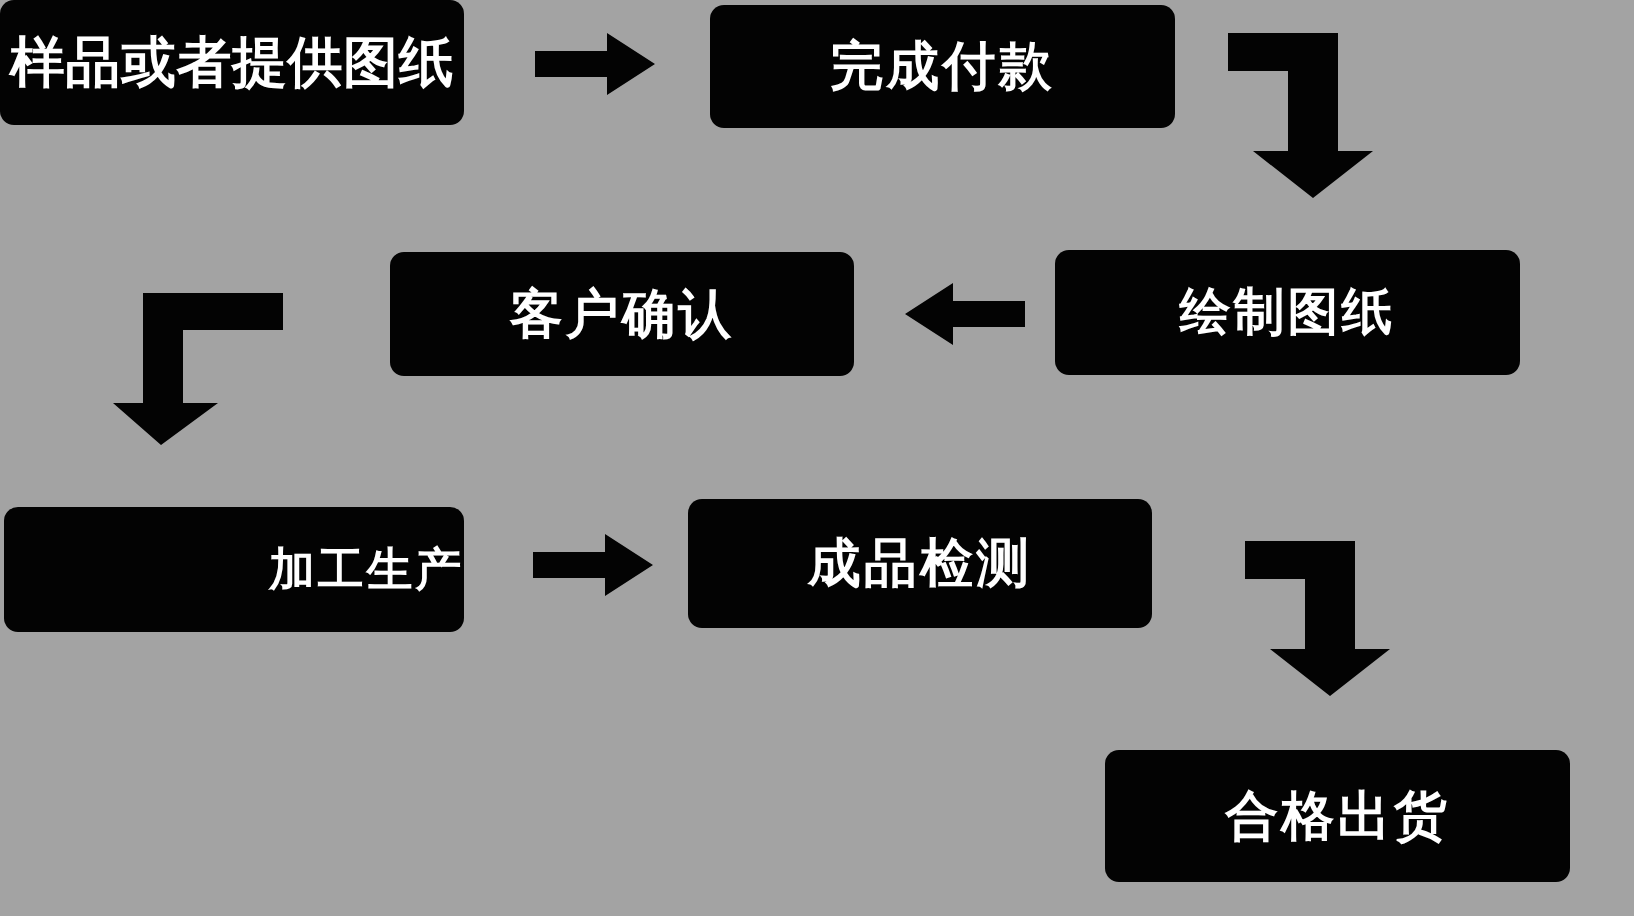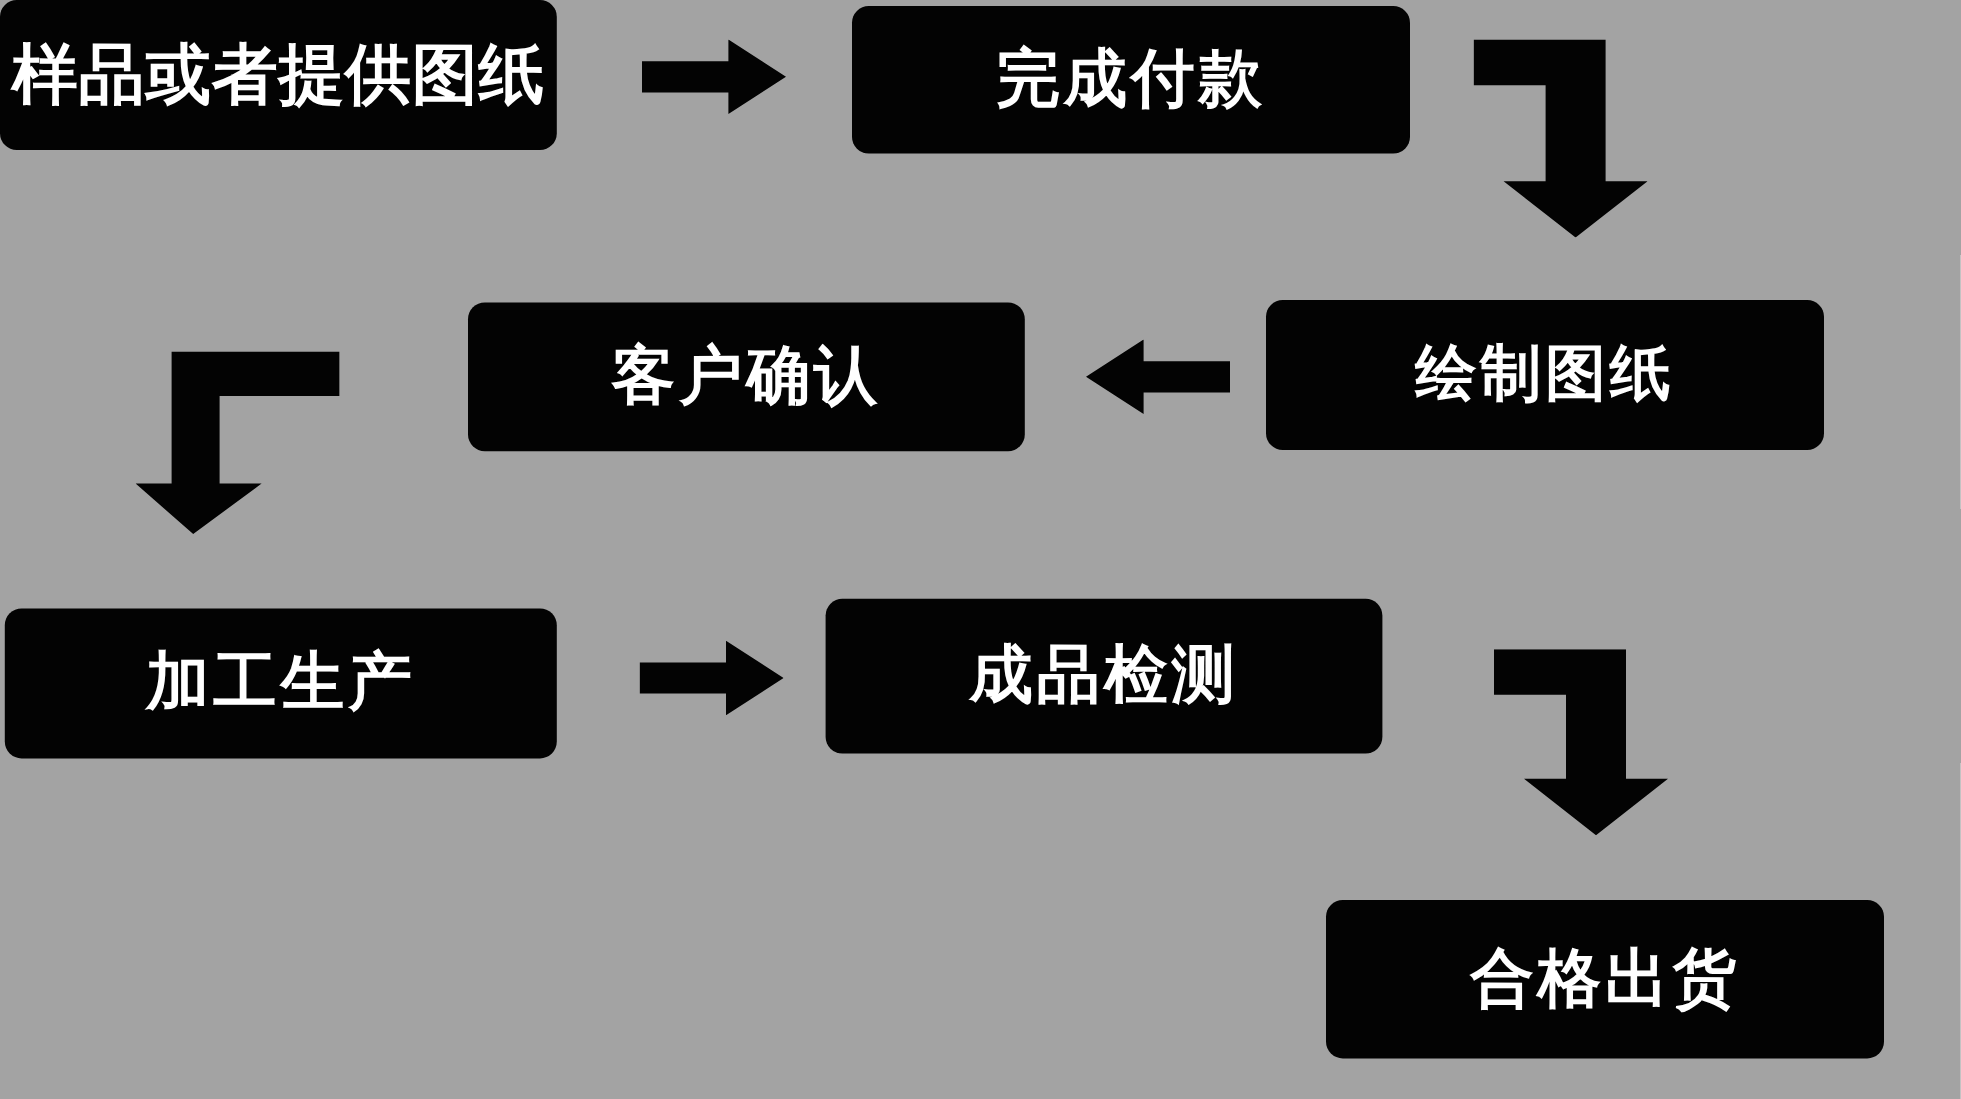--- a/index.html
+++ b/index.html
@@ -36,21 +36,21 @@
     display: block;
     white-space: nowrap;
   }
 
   
   #node-sample      { left: 0px;    top: 0px;   width: 464px; height: 125px; font-size: 55px; }
   #node-sample .node-label { letter-spacing: 0.01em; }
   #node-payment     { left: 710px;  top: 5px;   width: 465px; height: 123px; font-size: 53px; }
   #node-drawing     { left: 1055px; top: 250px; width: 465px; height: 125px; font-size: 51px; }
   #node-confirm     { left: 390px;  top: 252px; width: 464px; height: 124px; font-size: 53px; text-align: center; }
-  #node-production  { left: 4px;    top: 507px; width: 460px; height: 125px; font-size: 53px; }
+  #node-production  { left: 4px;    top: 507px; width: 460px; height: 125px; font-size: 46px; justify-content: flex-end; }
   #node-inspection  { left: 688px;  top: 499px; width: 464px; height: 129px; font-size: 53px; }
   #node-shipment    { left: 1105px; top: 750px; width: 465px; height: 132px; font-size: 53px; }
 
   
   .connector {
     position: absolute;
     overflow: visible;
   }
   .connector svg { display: block; }
   .arrow-shape { fill: #030303; }

